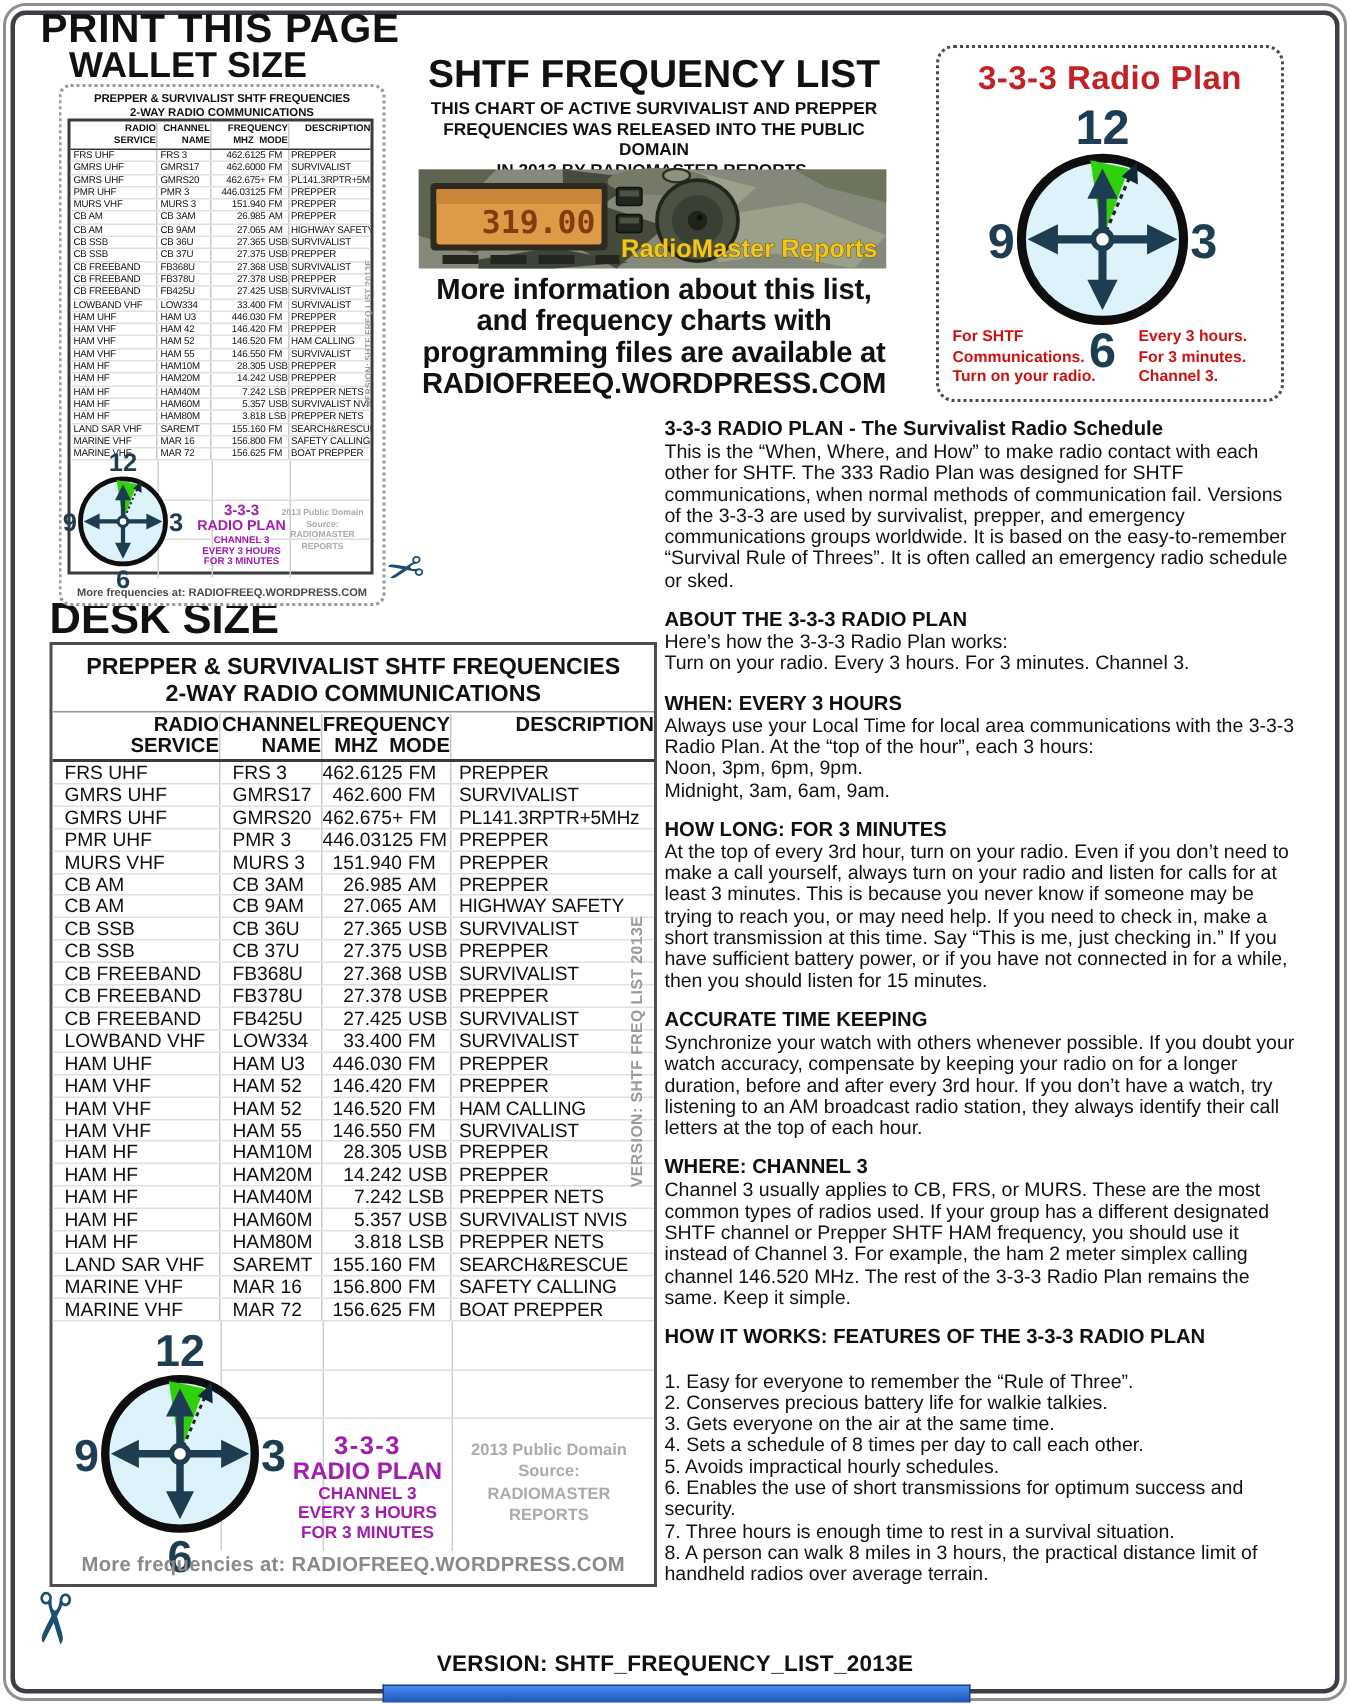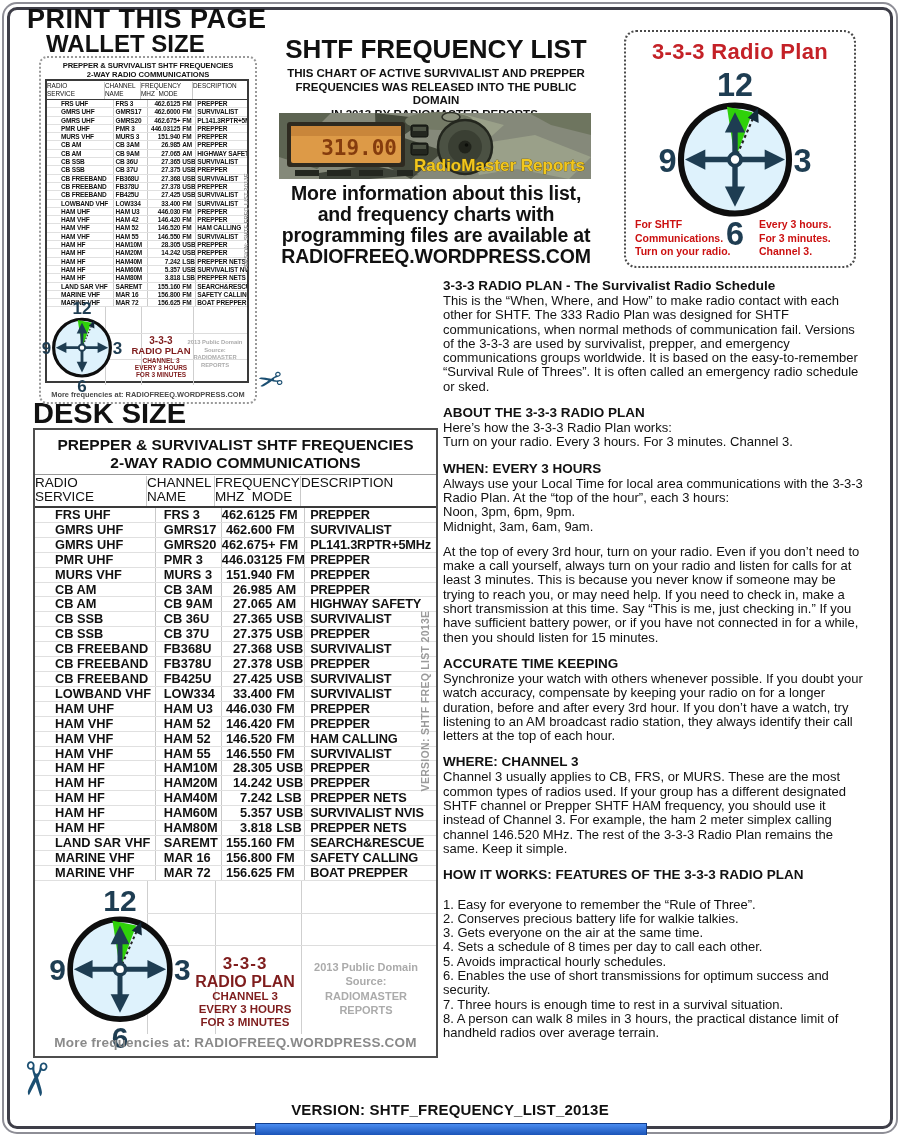--- a/index.html
+++ b/index.html
@@ -5,24 +5,24 @@
   html,body{margin:0;padding:0;}
   body{width:900px;height:1136px;background:#fff;font-family:"Liberation Sans",sans-serif;color:#111;position:relative;overflow:hidden;}
   .page-frame{position:absolute;inset:2px;border:2px solid #8e8e96;border-radius:15px;pointer-events:none;}
   .page-frame-inner{position:absolute;inset:7px;border:3px solid #3e3e48;border-radius:10px;pointer-events:none;}
 
   .print-title{position:absolute;left:27px;top:4px;font-size:27px;font-weight:bold;letter-spacing:.5px;}
   .wallet-label{position:absolute;left:46px;top:30px;font-size:24px;font-weight:bold;}
   .desk-label{position:absolute;left:33px;top:397px;font-size:29px;font-weight:bold;}
 
   
-  .fhead{display:flex;text-align:left;font-weight:normal;}
+  .fhead{display:flex;text-align:right;font-weight:bold;}
   .fcell{box-sizing:border-box;border-right:1px solid #c9c9c9;overflow:hidden;white-space:nowrap;}
   .fcell:last-child{border-right:none;}
-  .frow{display:flex;font-weight:bold;box-sizing:border-box;border-bottom:1px solid #e0e0e0;padding-left:12px;}
+  .frow{display:flex;font-weight:normal;box-sizing:border-box;border-bottom:1px solid #e0e0e0;}
   .c-freq{display:flex;}
   .fv{flex:1;text-align:right;}
   .pre{white-space:pre;}
 
   
   .wallet-card{position:absolute;left:39px;top:56px;width:214px;height:344px;border:2px dotted #999;border-radius:8px;background:#fff;}
   .wallet-card .t1{font-size:7.6px;font-weight:bold;text-align:center;margin-top:3px;letter-spacing:-.1px;}
   .wallet-card .t2{font-size:7.6px;font-weight:bold;text-align:center;}
   .wallet-table{position:absolute;left:4px;top:21px;width:204px;height:304px;border:2px solid #3a3a3a;box-sizing:border-box;}
   .wallet-table .fhead{height:17px;font-size:6.4px;line-height:8px;border-bottom:1.5px solid #3a3a3a;padding-top:1px;}
@@ -32,21 +32,21 @@
   .wallet-table .c-desc{width:54px;}
   .wallet-table .frow{height:8.3px;font-size:6.5px;line-height:8px;letter-spacing:-.15px;}
   .wallet-table .frow .c-service{padding-left:2px;text-align:left;}
   .wallet-table .frow .c-channel{padding-left:2px;text-align:left;}
   .wallet-table .fm{width:13px;margin-left:2px;text-align:left;}
   .wallet-table .frow .c-desc{padding-left:1px;text-align:left;}
   .wallet-table .fempty{position:relative;height:78px;}
   .vline{position:absolute;top:0;bottom:0;width:1px;background:#cfcfcf;}
   .hline{position:absolute;height:1px;background:#ddd;}
   .wallet-clock{position:absolute;left:-2px;top:240px;width:86px;height:95px;}
-  .plan-lines{text-align:center;font-weight:bold;position:absolute;color:#7f1d1d;}
+  .plan-lines{text-align:center;font-weight:bold;position:absolute;color:#a21caf;}
   .wallet-plan{left:72px;top:277px;width:96px;}
   .wallet-plan .pl1{font-size:10px;line-height:11px;}
   .wallet-plan .pl2{font-size:9.5px;line-height:10.5px;}
   .wallet-plan .pl3{font-size:6.5px;line-height:7px;}
   .source-lines{position:absolute;text-align:center;font-weight:bold;color:#ababab;}
   .wallet-source{left:142px;top:281px;width:64px;font-size:5.8px;line-height:1.32;}
   .more-freq{position:absolute;left:0;right:0;text-align:center;font-weight:bold;}
   .wallet-more{bottom:3px;font-size:7.4px;color:#4a4a4a;}
   .side-version{position:absolute;color:#9a9a9a;font-weight:bold;text-align:center;transform:rotate(-90deg);}
   .wallet-version{width:110px;height:8px;font-size:5.6px;top:160px;right:-47px;letter-spacing:.2px;}
@@ -794,20 +794,21 @@
       <p>Here’s how the 3-3-3 Radio Plan works:
 Turn on your radio. Every 3 hours. For 3 minutes. Channel 3.</p>
     </div>
     <div class="section">
       <h3>WHEN: EVERY 3 HOURS</h3>
       <p>Always use your Local Time for local area communications with the 3-3-3 Radio Plan. At the “top of the hour”, each 3 hours:
 Noon, 3pm, 6pm, 9pm.
 Midnight, 3am, 6am, 9am.</p>
     </div>
     <div class="section">
+      <h3>HOW LONG: FOR 3 MINUTES</h3>
       <p>At the top of every 3rd hour, turn on your radio. Even if you don’t need to make a call yourself, always turn on your radio and listen for calls for at least 3 minutes. This is because you never know if someone may be trying to reach you, or may need help. If you need to check in, make a short transmission at this time. Say “This is me, just checking in.” If you have sufficient battery power, or if you have not connected in for a while, then you should listen for 15 minutes.</p>
     </div>
     <div class="section">
       <h3>ACCURATE TIME KEEPING</h3>
       <p>Synchronize your watch with others whenever possible. If you doubt your watch accuracy, compensate by keeping your radio on for a longer duration, before and after every 3rd hour. If you don’t have a watch, try listening to an AM broadcast radio station, they always identify their call letters at the top of each hour.</p>
     </div>
     <div class="section">
       <h3>WHERE: CHANNEL 3</h3>
       <p>Channel 3 usually applies to CB, FRS, or MURS. These are the most common types of radios used. If your group has a different designated SHTF channel or Prepper SHTF HAM frequency, you should use it instead of Channel 3. For example, the ham 2 meter simplex calling channel 146.520 MHz. The rest of the 3-3-3 Radio Plan remains the same. Keep it simple.</p>
     </div>

